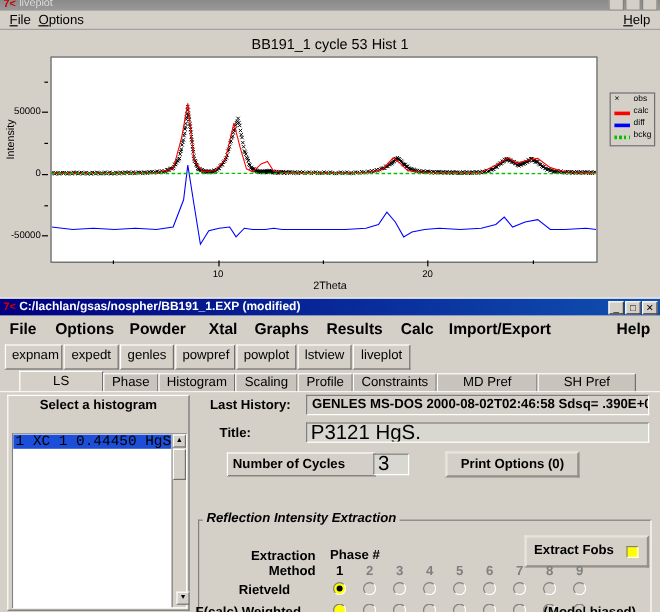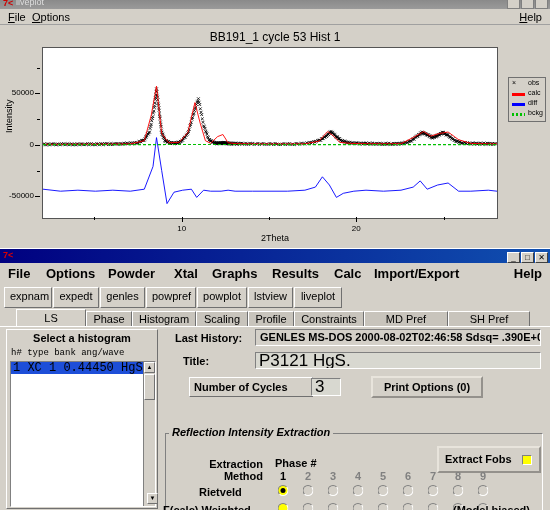--- a/index.html
+++ b/index.html
@@ -1214,20 +1214,21 @@
           <span class="ltxt">bckg</span>
         </div>
       </div>
   </div>
 </div>
 
 <div class="win" id="expgui">
 
   <div id="eg-titlebar">
     <span class="tbi">7&lt;</span>
+    <span class="tbt">C:/lachlan/gsas/nospher/BB191_1.EXP (modified)</span>
     <span class="tbb">
       <span>_</span><span>□</span><span>✕</span>
     </span>
   </div>
 
   <div id="eg-menu">
       <span class="mi" style="left: 8px;">File</span>
       <span class="mi" style="left: 46px;">Options</span>
       <span class="mi" style="left: 108px;">Powder</span>
       <span class="mi" style="left: 174px;">Xtal</span>
@@ -1257,21 +1258,20 @@
       <div class="tab" style="left: 294px; width: 70px; text-align: center;">Constraints</div>
       <div class="tab" style="left: 364px; width: 84px; text-align: center;">MD Pref Orient</div>
       <div class="tab" style="left: 448px; width: 82px; text-align: center;">SH Pref Orient</div>
     </div>
   <div id="eg-tabline"></div>
 
   <div id="eg-body">
 
     <div id="histpanel">
       <div id="histtitle">Select a histogram</div>
-      <div id="histhdr">h# type bank  ang/wave</div>
       <div id="histlistwrap">
         <div id="histlist">
           <div class="histrow">  1  XC     1   0.44450   HgS </div>
         </div>
         <div id="histscroll">
           <div class="arrow">▲</div>
           <div class="thumb"></div>
           <div class="arrow" id="hsb-bottom">▼</div>
         </div>
       </div>

